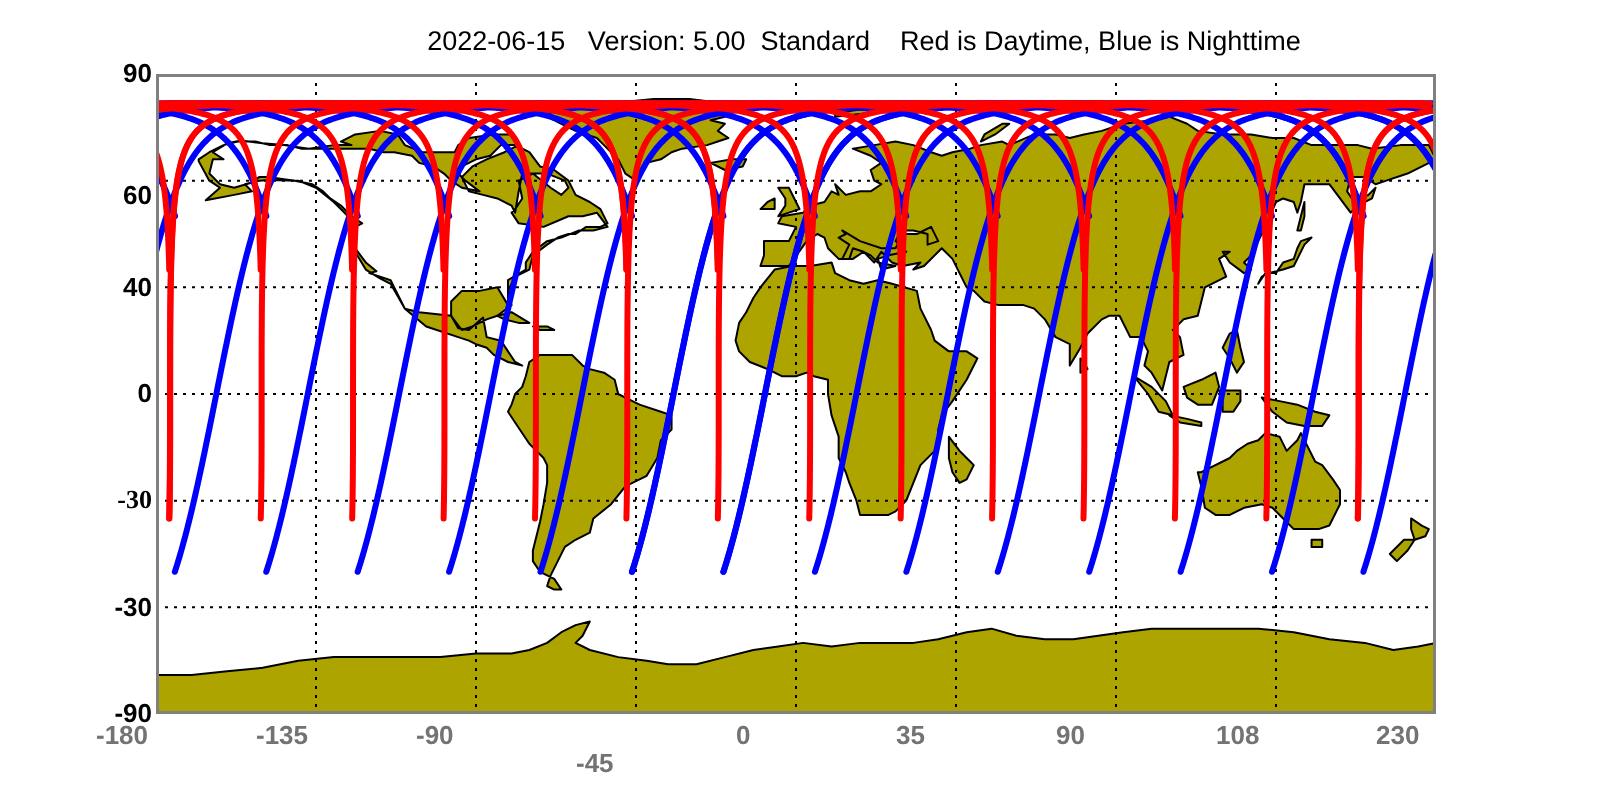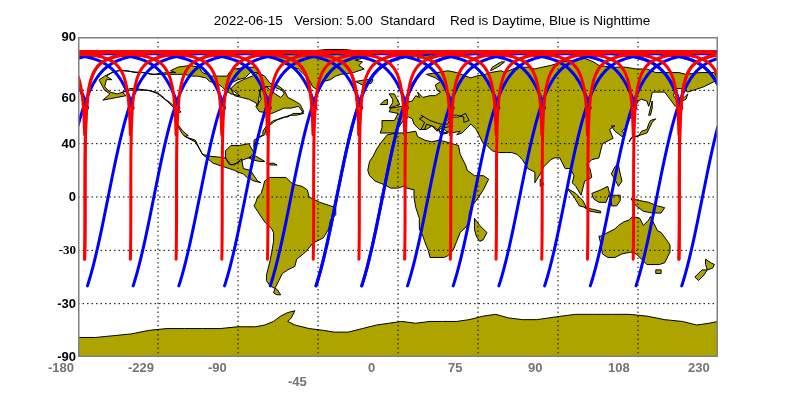--- a/index.html
+++ b/index.html
@@ -123,21 +123,21 @@
   </div>
 
 <div class="ylab" style="top: 349px;">-90</div>
     <div class="ylab" style="top: 295.667px;">-30</div>
     <div class="ylab" style="top: 242.333px; font-family: Liberation Serif, serif;">-30</div>
     <div class="ylab" style="top: 189px;">0</div>
     <div class="ylab" style="top: 135.667px;">40</div>
     <div class="ylab" style="top: 90px; margin-left: 16px;">60</div>
     <div class="ylab" style="top: 29px;">90</div>
     <div class="xlab" style="left: 48px; width: 60px; top: 360px;">-180</div>
-    <div class="xlab" style="left: 128px; width: 60px; top: 360px;">-229</div>
+    <div class="xlab" style="left: 128px; width: 60px; top: 360px;">-135</div>
     <div class="xlab" style="left: 208px; width: 60px; top: 360px;">-90</div>
     <div class="xlab" style="left: 288px; width: 60px; top: 360px; margin-top: 14px;">-45</div>
     <div class="xlab" style="left: 368px; width: 60px; top: 360px;">0</div>
-    <div class="xlab" style="left: 448px; width: 60px; top: 360px;">75</div>
+    <div class="xlab" style="left: 448px; width: 60px; top: 360px;">35</div>
     <div class="xlab" style="left: 528px; width: 60px; top: 360px;">90</div>
     <div class="xlab" style="left: 608px; width: 60px; top: 360px;">108</div>
     <div class="xlab" style="left: 688px; width: 60px; top: 360px;">230</div>
   </div>
 
 </body></html>

